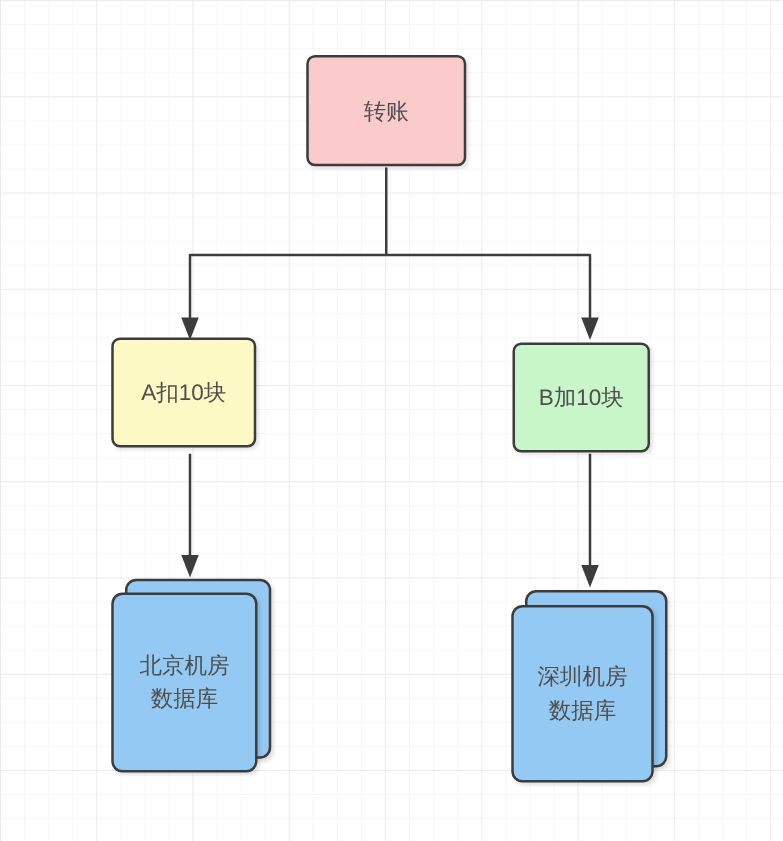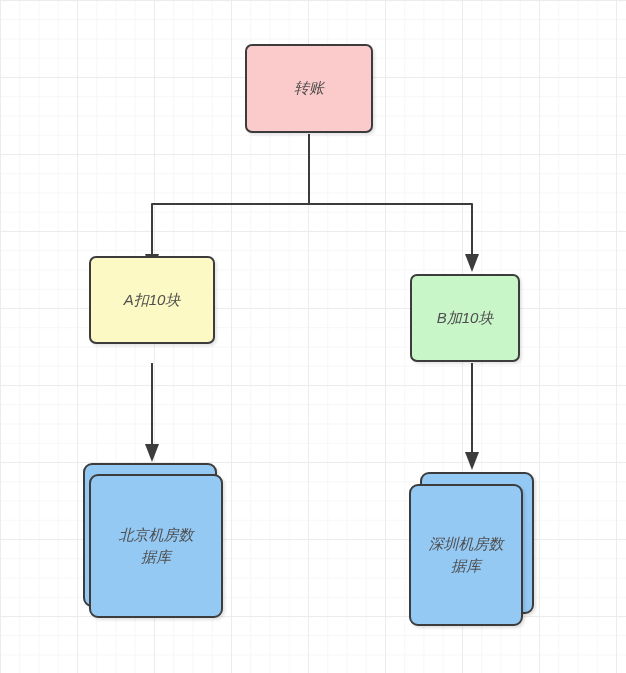--- a/index.html
+++ b/index.html
@@ -9,22 +9,21 @@
     position:relative;
     width:626px; height:673px;
     background-color:#ffffff;
     background-image:
       linear-gradient(to right, #ececec 1px, transparent 1px),
       linear-gradient(to bottom, #ececec 1px, transparent 1px),
       linear-gradient(to right, #f6f6f6 1px, transparent 1px),
       linear-gradient(to bottom, #f6f6f6 1px, transparent 1px);
     background-size: 77px 77px, 77px 77px, 19.25px 19.25px, 19.25px 19.25px;
     overflow:hidden;
-    font-size:15px;
-    font-style:italic;
+    font-size:18px;
   }
 
   .connectors {
     position:absolute; left:0; top:0;
     width:626px; height:673px;
     pointer-events:none;
   }
   .connectors path {
     fill:none;
     stroke:currentColor;
@@ -37,36 +36,36 @@
   .node {
     position:absolute;
     box-sizing:border-box;
     border:2px solid #3c3c3c;
     border-radius:7px;
     display:flex; align-items:center; justify-content:center;
     text-align:center;
     box-shadow:2px 2px 3px rgba(0,0,0,0.10);
   }
   .node-transfer { left:245px; top:44px;  width:128px; height:89px; }
-  .node-debit-a  { left:89px;  top:256px; width:126px; height:88px; }
+  .node-debit-a  { left:89px;  top:270px; width:116px; height:88px; }
   .node-credit-b { left:410px; top:274px; width:110px; height:88px; }
 
   .stack { position:absolute; }
   .stack-beijing  { left:89px;  top:463px; width:128px; height:155px; }
   .stack-shenzhen { left:409px; top:472px; width:125px; height:154px; }
   .card {
     position:absolute;
     box-sizing:border-box;
     border:2px solid #3c3c3c;
     border-radius:9px;
     display:flex; align-items:center; justify-content:center;
     text-align:center;
     box-shadow:2px 2px 3px rgba(0,0,0,0.12);
   }
-  .stack-beijing .card  { width:134px; height:144px; }
+  .stack-beijing .card  { width:117px; height:144px; }
   .stack-shenzhen .card { width:114px; height:142px; }
   .card.back  { right:0; top:0; }
   .card.front { left:0; bottom:0; }
   .card .label { max-width:84px; line-height:1.5; }
 
   .label { text-align:center; }
 </style>
 </head>
 <body>
 

